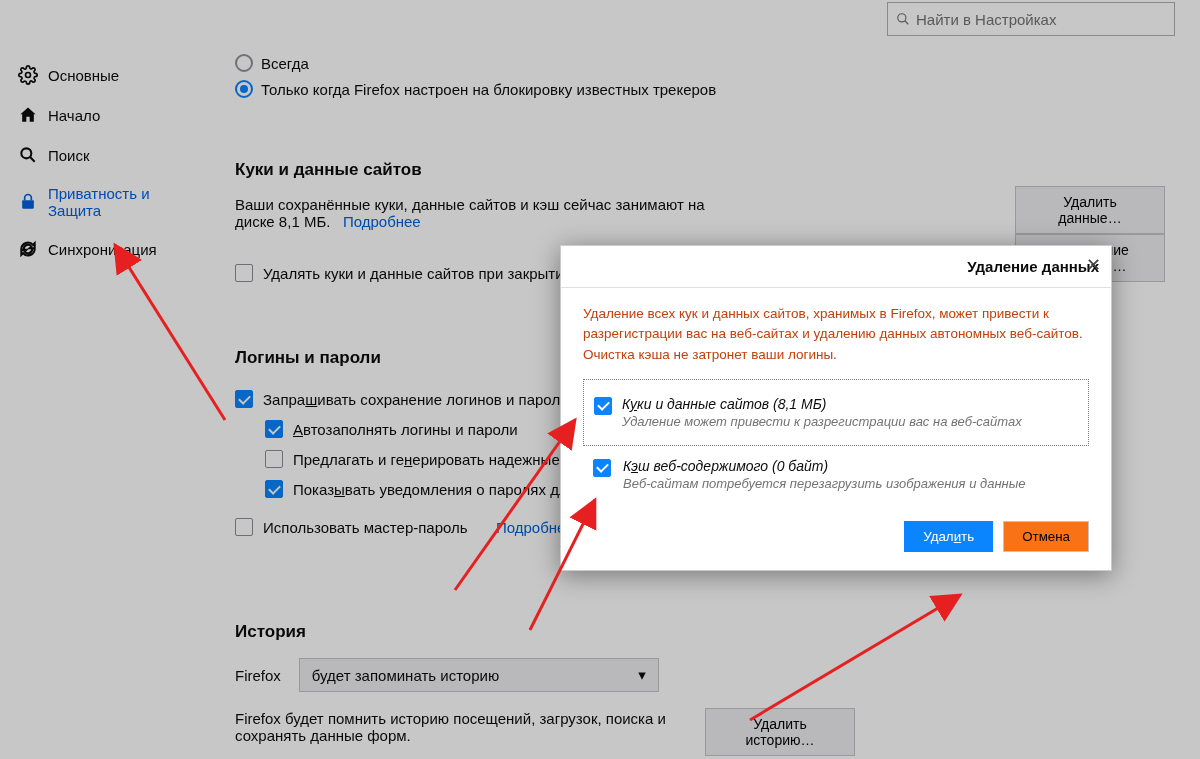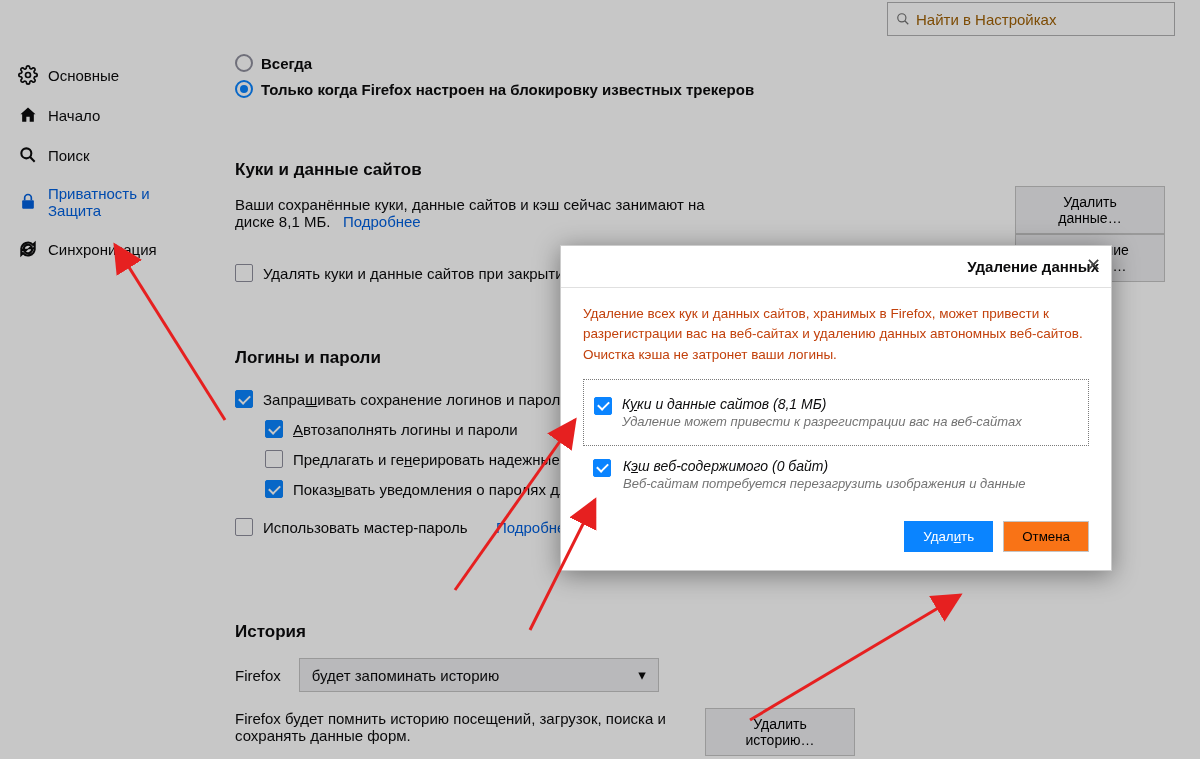--- a/index.html
+++ b/index.html
@@ -49,24 +49,24 @@
   top: 2px;
   left: 682px;
   width: 288px;
   height: 34px;
   border: 1px solid #b1b1b3;
   background: #fff;
   display: flex;
   align-items: center;
   padding: 0 8px;
   gap: 6px;
-  color: #a16207;
+  color: #737373;
 }
 .section { margin-top: 50px; }
-.radio-row { display:flex; align-items:center; gap:8px; padding:4px 0;font-weight:bold; }
+.radio-row { display:flex; align-items:center; gap:8px; padding:4px 0; }
 .radio {
   width:18px; height:18px; border-radius:50%;
   border:2px solid #8f8f9d; display:inline-flex; align-items:center; justify-content:center;
 }
 .radio.checked { border-color:#0a84ff; }
 .radio.checked::after { content:""; width:8px; height:8px; border-radius:50%; background:#0a84ff; }
 h2.section-title { font-size:17px; font-weight:700; margin-top:58px; margin-bottom:16px; }
 .right-btns { position:absolute; left:780px; display:flex; flex-direction:column; }
 .btn {
   background:#ededf0; border:1px solid #c4c4c4; padding:7px 16px; font-size:14px; cursor:pointer;

